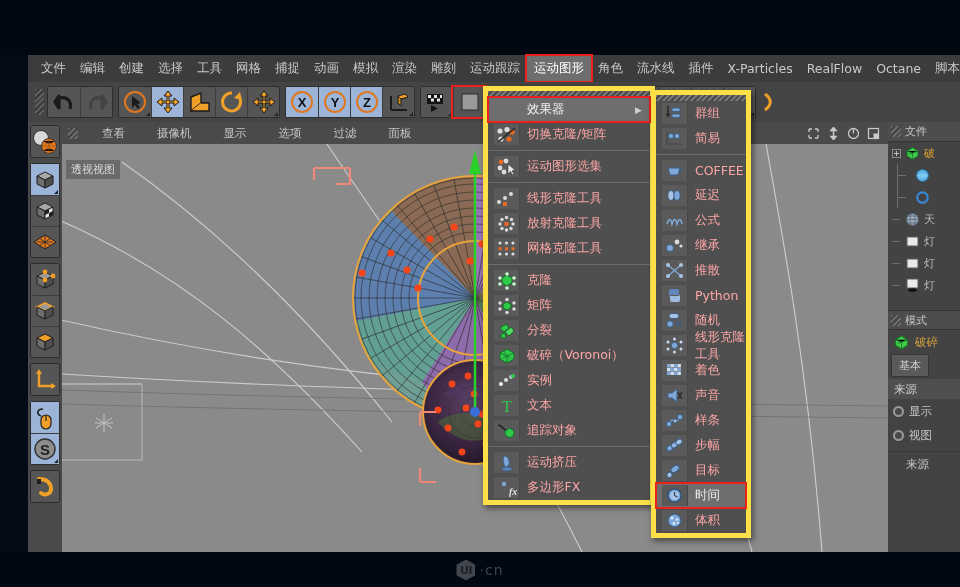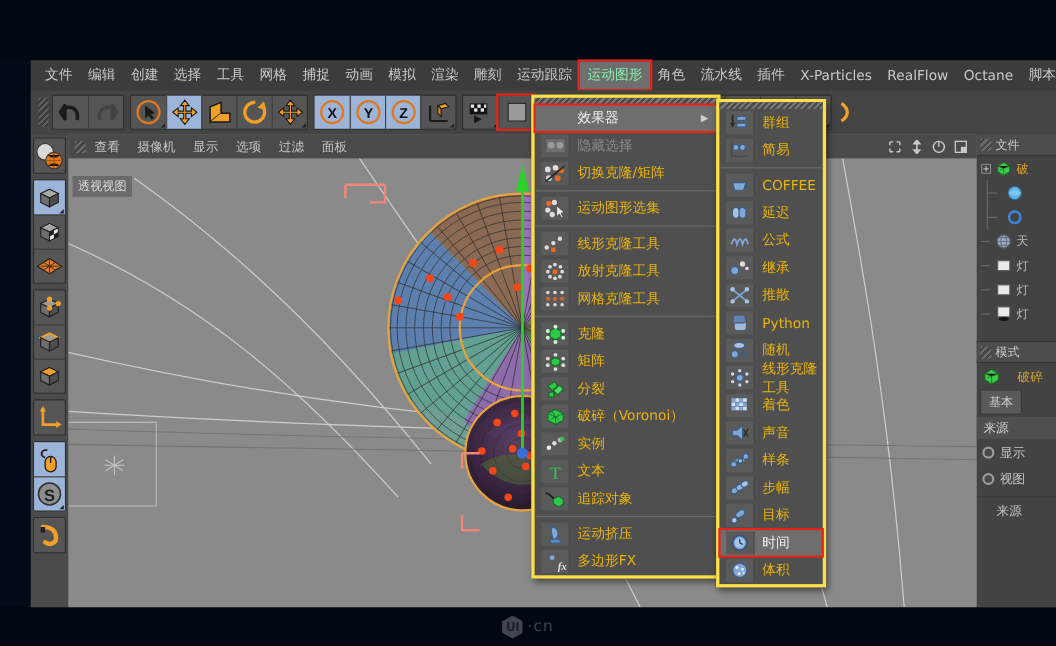--- a/index.html
+++ b/index.html
@@ -20,42 +20,42 @@
       color:#1b2029; font-size:11px; font-weight:bold; letter-spacing:-0.5px; }
   .wm-txt { color:#3f444d; font-size:14px; letter-spacing:1px; }
 
   
   .appwin { position:absolute; left:28px; top:55px; width:932px; height:497px; background:#3a3a3a; }
 
   
   .menubar { position:absolute; left:28px; top:55px; width:932px; height:27px;
       background:#3c3c3c; display:flex; align-items:center; padding-left:6px; }
   .menu-item { color:#c9c9c9; font-size:12.5px; padding:4px 7px; white-space:nowrap; }
-  .menu-item.active { background:#6e6e6e; color:#86efac; outline:2px solid #e8231a; }
+  .menu-item.active { background:#6e6e6e; color:#ffffff; outline:2px solid #e8231a; }
 
   
   .toolbar { position:absolute; left:28px; top:82px; width:932px; height:40px;
       background:#444; display:flex; align-items:center; padding-left:4px; }
   .grip { width:9px; height:26px; margin:0 3px;
       background:repeating-linear-gradient(135deg,#5e5e5e 0 2px,#3a3a3a 2px 4px); }
   .tgroup { display:flex; align-items:center; background:#555; border:1px solid #2e2e2e;
       border-radius:2px; height:32px; margin-right:5px; }
   .tbtn { width:32px; height:30px; display:flex; align-items:center; justify-content:center;
       position:relative; }
   .tbtn.sel { background:#9bb4d8; }
   .tbtn + .tbtn { border-left:1px solid #3d3d3d; }
   .corner:after{ content:""; position:absolute; right:1px; bottom:1px;
       border-left:4px solid transparent; border-bottom:4px solid #222; }
   .tbtn.redbox { outline:2px solid #e8231a; }
 
   
   .viewport { position:absolute; left:62px; top:122px; width:826px; height:430px;
       background:#8a8a8a; overflow:hidden; }
   .vp-menubar { position:absolute; left:62px; top:122px; width:826px; height:22px;
-      background:#4a4a4a; display:flex; align-items:center; padding-left:6px; z-index:3; }
+      background:#4a4a4a; display:flex; align-items:center; padding-left:6px; z-index:3;gap:16px; }
   .vp-menu { color:#c5c5c5; font-size:11.5px; padding:0 8px; }
   .vp-nav { position:absolute; right:8px; top:0; height:22px; display:flex;
       align-items:center; gap:7px; color:#c9c9c9; font-size:12px; }
   .vp-label { position:absolute; left:66px; top:160px; background:#6a6a6a; color:#dadada;
       font-size:11px; padding:2px 5px; z-index:3; }
 
   
   .lefttool { position:absolute; left:28px; top:122px; width:34px; height:430px;
       background:#4a4a4a; display:flex; flex-direction:column; align-items:center;
       padding-top:3px; }
@@ -77,40 +77,40 @@
   .objrow { height:22px; display:flex; align-items:center; gap:4px; padding-left:4px;
       font-size:11px; color:#b8b8b8; position:relative; }
   .tree-v { position:absolute; left:10px; top:0; width:1px; height:22px; background:#6d6d6d; }
   .tree-h { position:absolute; left:10px; top:11px; width:9px; height:1px; background:#6d6d6d; }
   .plusbox { width:9px; height:9px; border:1px solid #8a8a8a; position:relative; flex:none; }
   .plusbox:before{content:"";position:absolute;left:1px;top:3px;width:5px;height:1px;background:#c0c0c0;}
   .plusbox:after{content:"";position:absolute;left:3px;top:1px;width:1px;height:5px;background:#c0c0c0;}
 
   .attr-head { height:20px; background:#4d4d4d; display:flex; align-items:center; gap:4px;
       padding-left:3px; border-top:1px solid #333; border-bottom:1px solid #333; }
-  .attr-obj { height:24px; display:flex; align-items:center; gap:15px; padding-left:5px;
+  .attr-obj { height:24px; display:flex; align-items:center; gap:5px; padding-left:5px;
       font-size:11.5px; color:#d5a43c; }
   .attr-tabs { height:22px; display:flex; align-items:center; padding-left:3px; }
   .attr-tab { font-size:11px; color:#cfcfcf; padding:3px 7px; background:#5a5a5a;
       border:1px solid #353535; }
   .attr-section { height:20px; background:#4f4f4f; display:flex; align-items:center;
       padding-left:6px; color:#d0d0d0; font-size:11.5px; margin-top:3px; }
   .attr-row { height:24px; display:flex; align-items:center; gap:5px; padding-left:5px;
       color:#c4c4c4; font-size:11.5px; }
   .radio { width:11px; height:11px; border-radius:50%; border:2px solid #9a9a9a;
       background:#4a4a4a; flex:none; }
   .attr-lbl { height:26px; display:flex; align-items:center; padding-left:18px;
       color:#c4c4c4; font-size:11.5px; border-top:1px solid #3a3a3a; margin-top:4px;}
 
   
-  .dropdown { position:absolute; background:#4f4f4f; border:3px solid #fde047; z-index:40;
+  .dropdown { position:absolute; background:#4f4f4f; border:5px solid #fde047; z-index:40;
       box-shadow:2px 3px 6px rgba(0,0,0,.5); }
   .dd-grip { height:6px; background:repeating-linear-gradient(135deg,#777 0 2px,#4a4a4a 2px 4px); }
   .dd-item { height:25px; display:flex; align-items:center; gap:7px; padding-left:6px;
-      color:#eab308; font-size:12.5px; position:relative; }
+      color:#fca5a5; font-size:12.5px; position:relative; }
   .dd-item .ico { width:26px; height:21px; flex:none; display:flex; align-items:center;
       justify-content:center; }
   .dd-item.iconbg .ico { background:#5a5a5a; border-right:1px solid #474747; }
   .dd-item.hl { background:#6e6e6e; color:#efefef; }
   .dd-item.redbox { outline:2px solid #e8231a; outline-offset:-1px; z-index:5; }
   .dd-item.dim { color:#8c8c8c; }
   .dd-sep { height:1px; background:#6b6b6b; margin:3px 0; }
   .arrow-r { position:absolute; right:8px; color:#cfcfcf; font-size:9px; }
 
   .menu1 { left:483px; top:86px; width:172px; }
@@ -778,30 +778,20 @@
 
   <div class="dropdown menu1">
     <div class="dd-grip"></div>
 
     <div class="dd-item hl redbox">
       <span class="ico"></span>
       <span>效果器</span>
       <span class="arrow-r">▶</span>
     </div>
 
-    <div class="dd-item iconbg dim">
-      <span class="ico">
-        <svg width="20" height="17" viewBox="0 0 20 17">
-          <rect x="1" y="2" width="18" height="13" fill="#6f6f6f" stroke="#555"></rect>
-          <circle cx="6" cy="8" r="3" fill="#9a9a9a"></circle>
-            <circle cx="14" cy="8" r="3" fill="#9a9a9a"></circle>
-        </svg>
-      </span>
-      <span>隐藏选择</span>
-    </div>
     <div class="dd-item iconbg">
       <span class="ico">
         <svg width="21" height="18" viewBox="0 0 21 18">
           <circle cx="4" cy="5" r="2.6" fill="#dcdcdc"></circle>
             <circle cx="11" cy="3.5" r="2.6" fill="#dcdcdc"></circle>
           <circle cx="16" cy="6" r="2.6" fill="#e86a20"></circle>
             <circle cx="5" cy="13" r="2.6" fill="#dcdcdc"></circle>
           <circle cx="13" cy="13" r="2.6" fill="#e86a20"></circle>
           <line x1="2" y1="16" x2="19" y2="2" stroke="#2a2a2a" stroke-width="1.6"></line>
         </svg>

